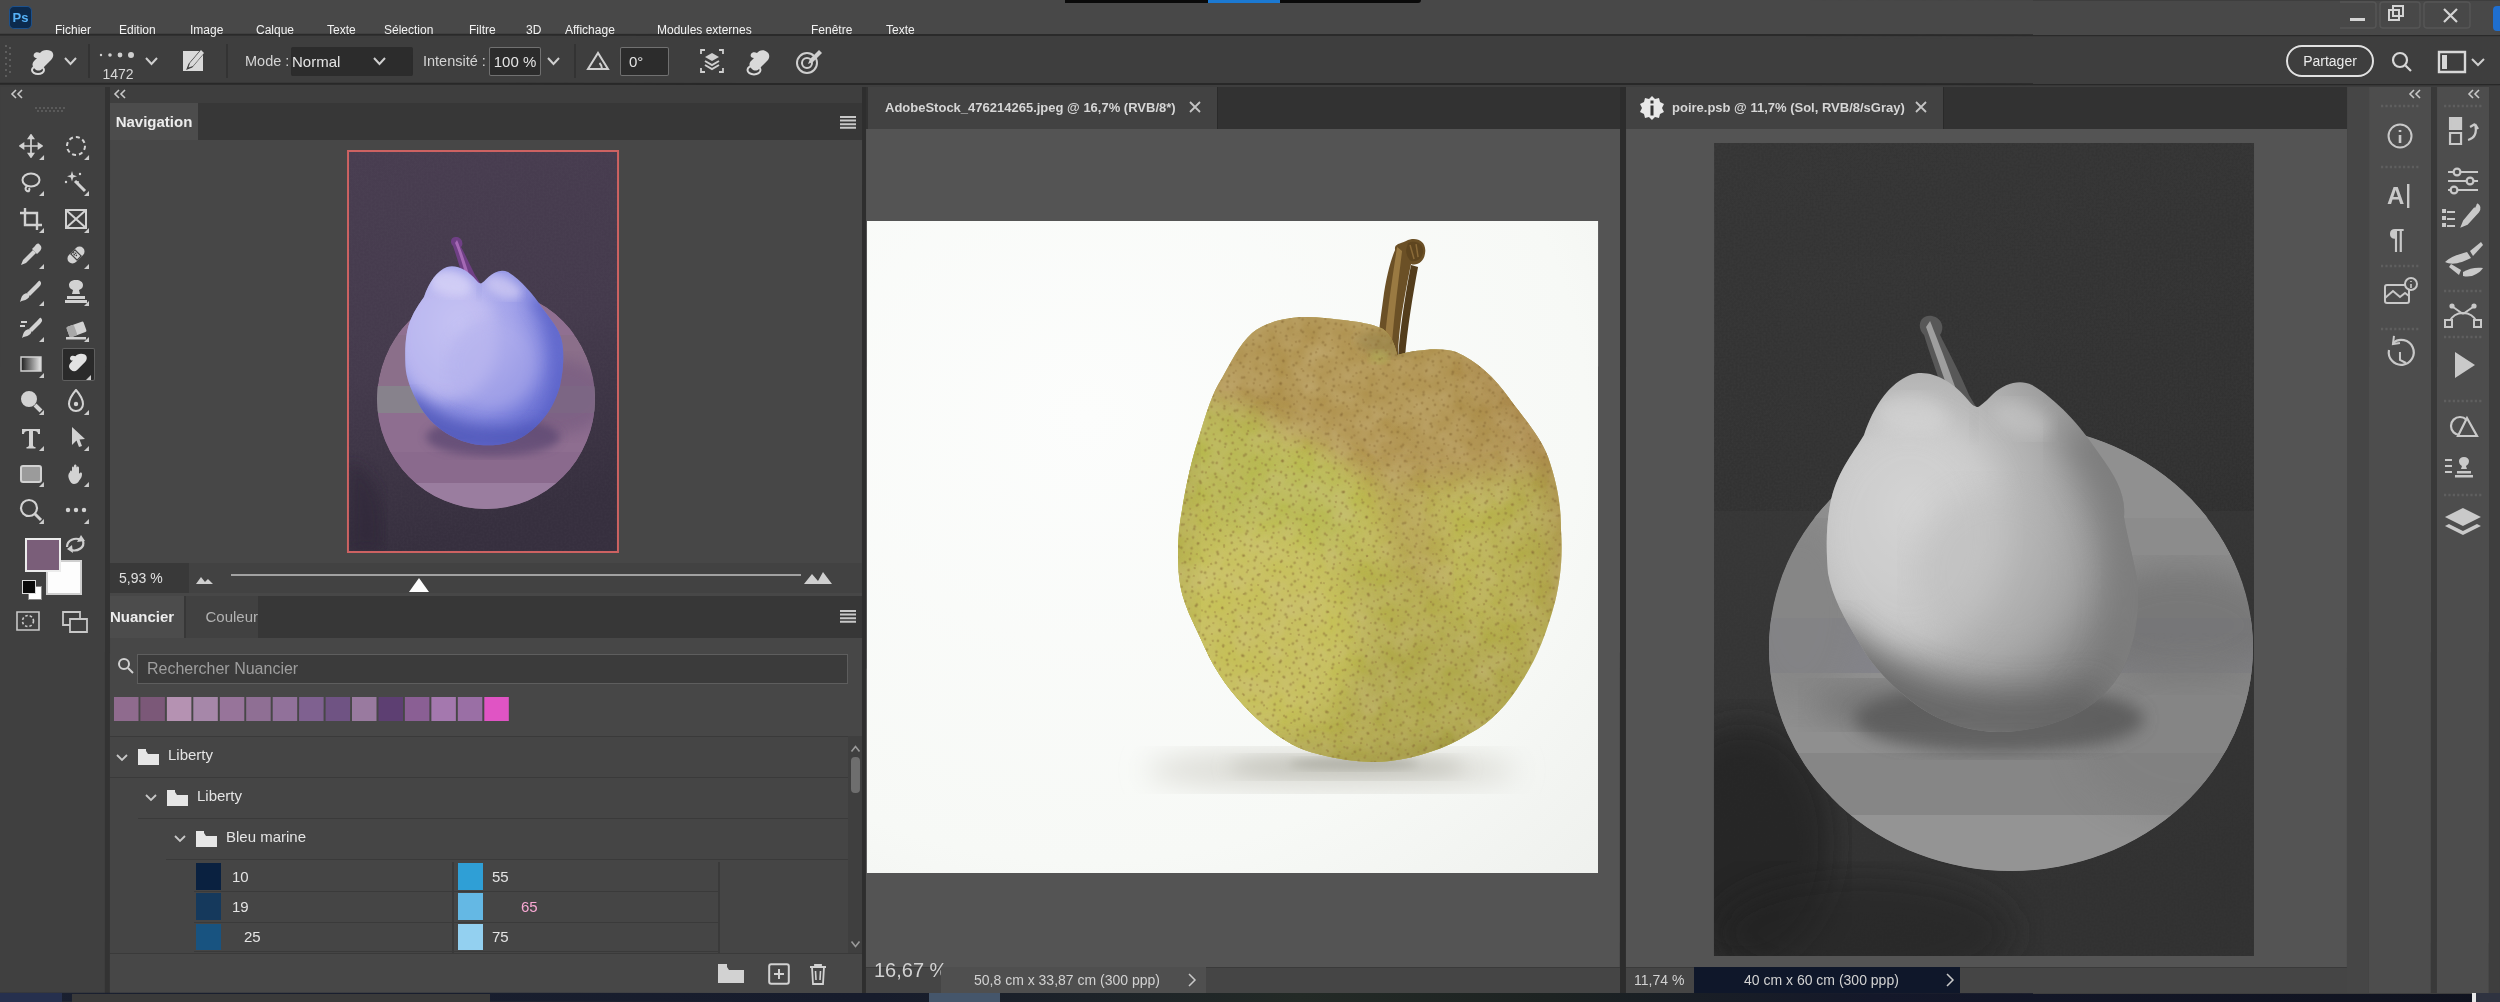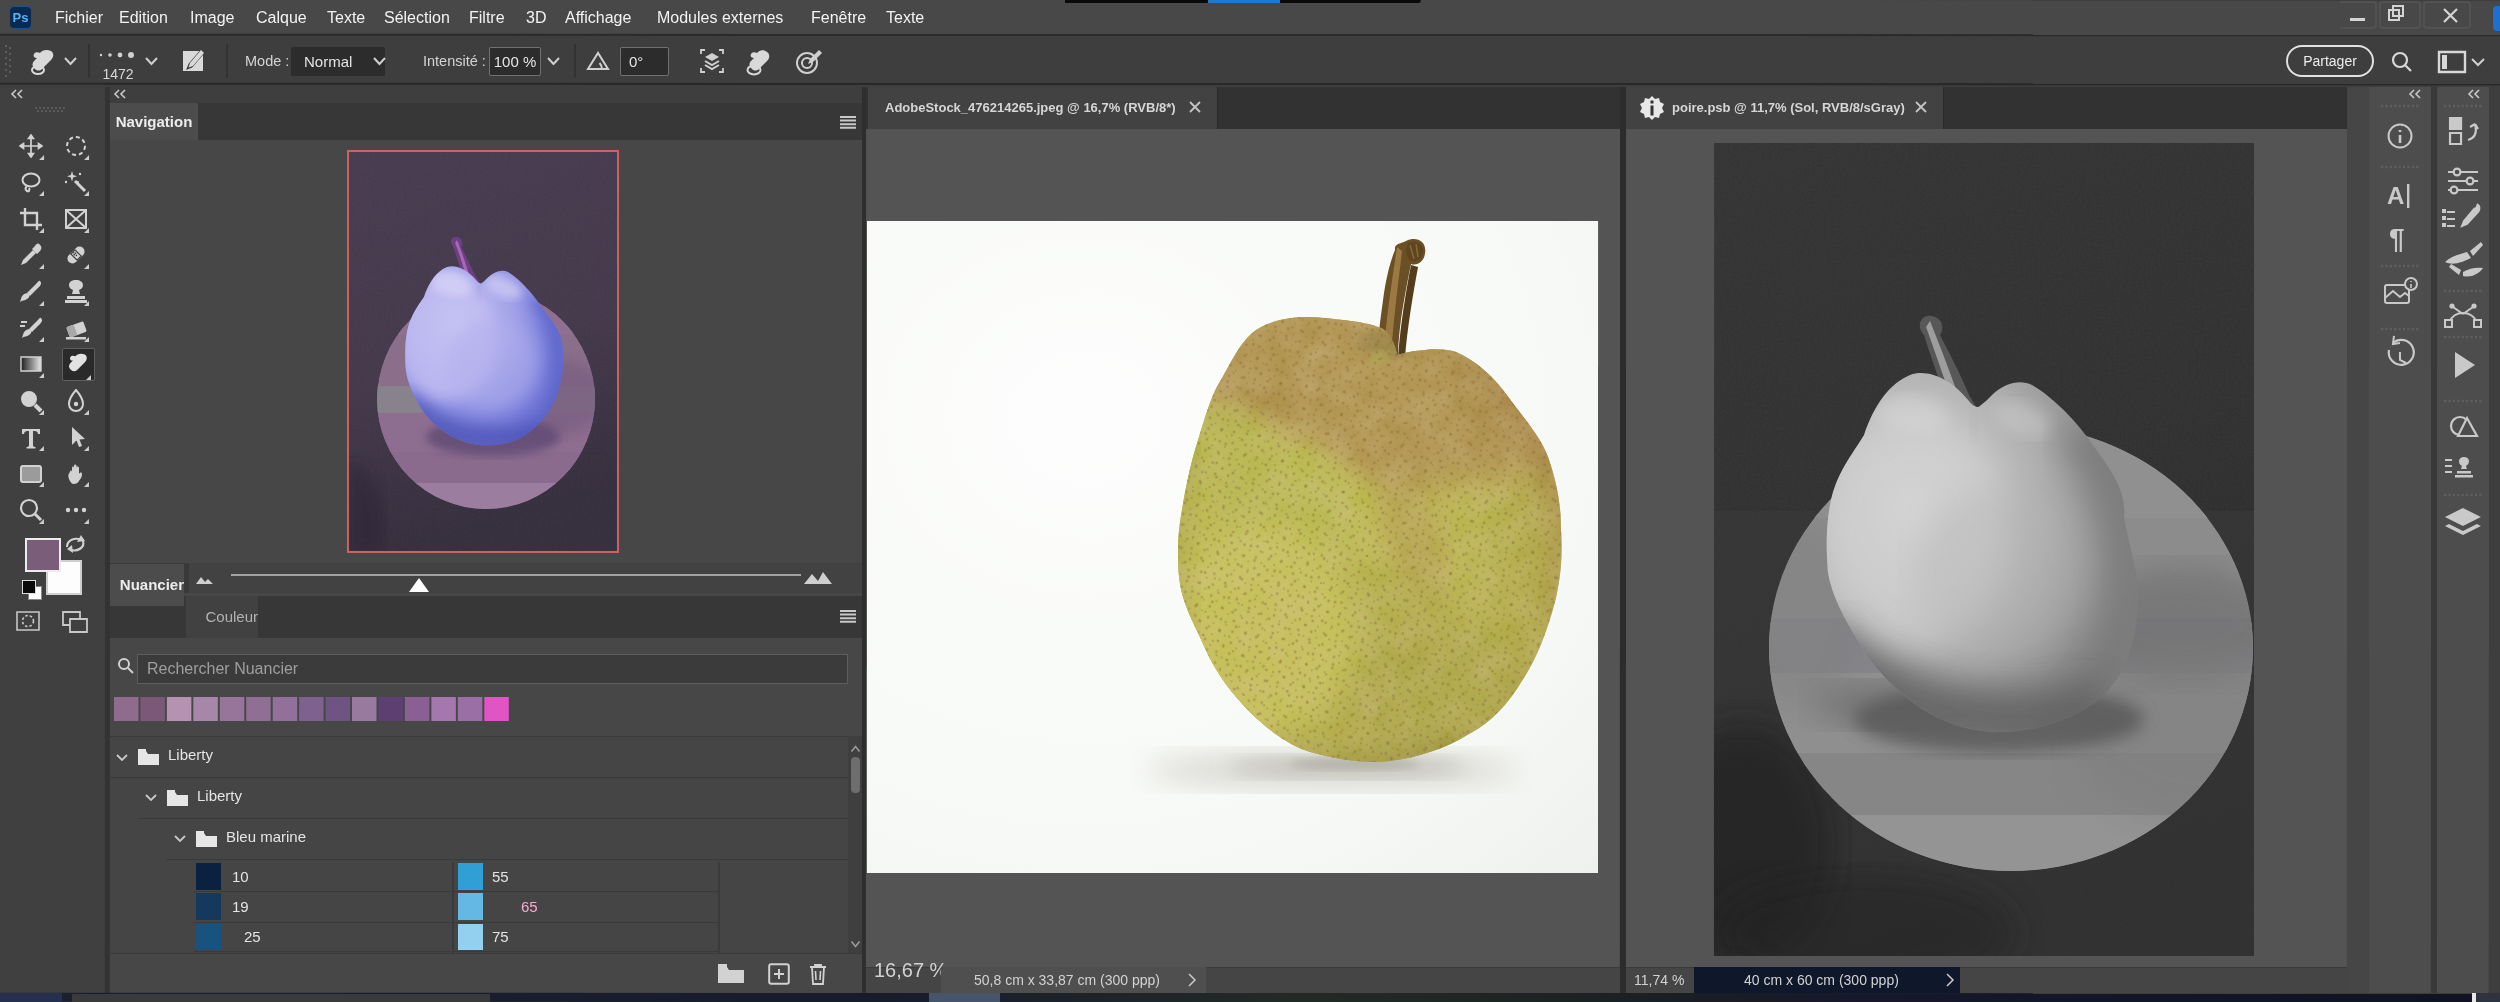--- a/index.html
+++ b/index.html
@@ -1,19 +1,19 @@
 <!DOCTYPE html>
 <html><head>
 <meta charset="utf-8">
 <style>
 *{margin:0;padding:0;box-sizing:border-box}
 html,body{width:2500px;height:1002px;overflow:hidden}
 body{position:relative;background:#3e3e3e;font-family:"Liberation Sans",sans-serif;-webkit-font-smoothing:antialiased;transform:translateZ(0)}
 .a{position:absolute}
-.menuitem{position:absolute;top:0;height:36px;line-height:36px;color:#f2f2f2;font-size:16px}
+.menuitem{position:absolute;top:12px;height:36px;line-height:36px;color:#f2f2f2;font-size:12px}
 .sepv{position:absolute;width:2px;background:#333;top:44px;height:34px}
 .obox{position:absolute;background:#2c2c2c;border:1px solid #717171;border-radius:2px;color:#e4e4e4;font-size:15px;top:47px;height:29px;line-height:27px}
 .lbl{position:absolute;top:0;height:47px;line-height:47px;color:#d4d4d4;font-size:14.5px}
 .menuitem,.lbl,.obox,.txt{transform:rotate(0.012deg)}
 .obox{opacity:0.999}
 .a{opacity:0.999;transform:rotate(0.012deg)}
 </style>
 </head>
 <body>
 
@@ -89,21 +89,21 @@
     <path d="M2 2 L7.5 8 L13 2" fill="none" stroke="#cfcfcf" stroke-width="2"></path>
   </svg>
 
 <svg class="a" style="left:181px;top:49px" width="24" height="24" viewBox="0 0 24 24">
   <path d="M2 2 H22 V22 H2 Z" fill="#d9d9d9"></path>
   <path d="M19 2 L8 15 L6 20 L11 18 L22 5 V2 Z" fill="#3e3e3e" stroke="#3e3e3e" stroke-width="1"></path>
   <path d="M20 1 L9 14 L7.5 18.5 L12 17 L23 4 Z" fill="#d9d9d9"></path>
 </svg>
 <div class="sepv" style="left:226px"></div>
 <div class="lbl" style="left:245px;top:38px">Mode :</div>
-<div class="obox" style="left:291px;width:94px;border-color:#2c2c2c;padding-left:12px">Normal</div>
+<div class="obox" style="left:291px;width:122px;border-color:#2c2c2c;">Normal</div>
 <svg class="a" style="left:372px;top:56px" width="15" height="10" viewBox="0 0 15 10">
     <path d="M2 2 L7.5 8 L13 2" fill="none" stroke="#cfcfcf" stroke-width="2"></path>
   </svg>
 <div class="lbl" style="left:423px;top:38px">Intensité :</div>
 <div class="obox" style="left:489px;width:52px;text-align:center">100 %</div>
 <svg class="a" style="left:546px;top:56px" width="15" height="10" viewBox="0 0 15 10">
     <path d="M2 2 L7.5 8 L13 2" fill="none" stroke="#cfcfcf" stroke-width="2"></path>
   </svg>
 <div class="sepv" style="left:574px"></div>
 
@@ -425,21 +425,21 @@
   </svg>
 <div class="a" style="left:231px;top:574px;width:570px;height:2px;background:#a2a2a2"></div>
 <svg class="a" style="left:408px;top:577px" width="22" height="16" viewBox="0 0 22 16">
     <path d="M11 1 L21 15 L1 15 Z" fill="#fdfdfd"></path>
   </svg>
 <svg class="a" style="left:803px;top:570px" width="30" height="15" viewBox="0 0 30 15">
     <path d="M1 14 L9 4 L15 11 L20 2 L29 14 Z" fill="#cfcfcf"></path>
   </svg>
 
 <div class="a" style="left:110px;top:596px;width:752px;height:42px;background:#373737"></div>
-<div class="a" style="left:110px;top:564px;width:74px;height:42px;background:#4c4c4c;color:#ececec;font-size:15px;font-weight:bold;text-align:right;line-height:42px">Nuancier</div>
+<div class="a" style="left:110px;top:596px;width:74px;height:42px;background:#4c4c4c;color:#ececec;font-size:15px;font-weight:bold;text-align:left;line-height:42px">Nuancier</div>
 <div class="a" style="left:186px;top:596px;width:72px;height:42px;background:#414141;color:#b2b2b2;font-size:15px;text-align:right;line-height:42px">Couleur</div>
 <svg class="a" style="left:840px;top:610px" width="16" height="13" viewBox="0 0 16 13">
     <g fill="#c8c8c8">
       <rect x="0" y="0" width="16" height="2"></rect>
       <rect x="0" y="3.6" width="16" height="2"></rect>
       <rect x="0" y="7.2" width="16" height="2"></rect>
       <rect x="0" y="10.8" width="16" height="2"></rect>
     </g>
   </svg>
 

